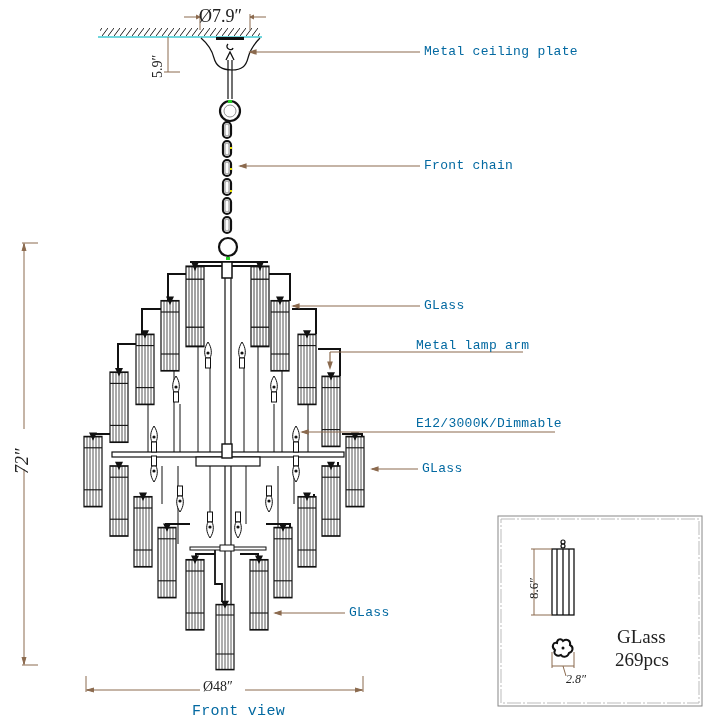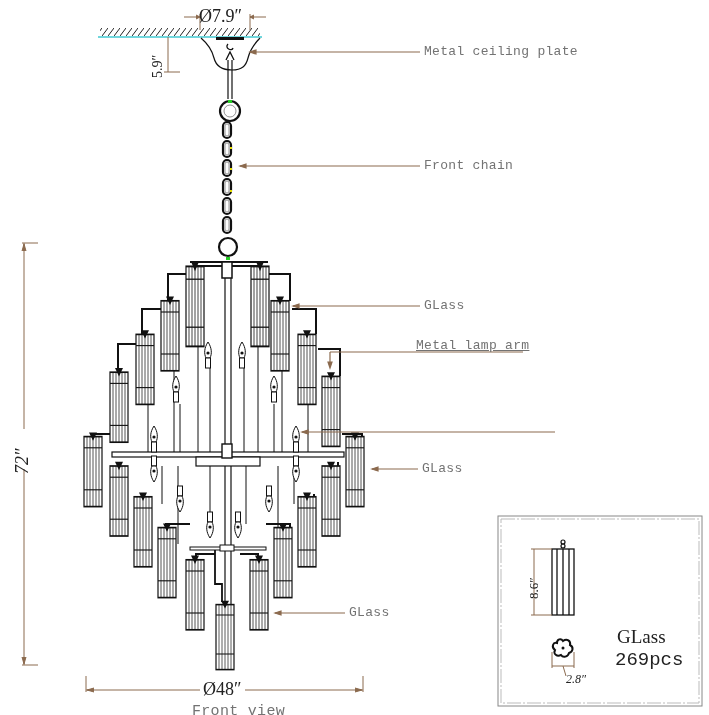--- a/index.html
+++ b/index.html
@@ -1,18 +1,18 @@
 <!DOCTYPE html>
 <html><head>
 <meta charset="utf-8">
 <style>
   html, body { margin:0; padding:0; background:#ffffff; }
   body { width:709px; height:715px; position:relative; overflow:hidden; font-family:"Liberation Serif", "DejaVu Serif", serif; }
   #stage { position:absolute; left:0; top:4px; width:709px; height:715px; }
-  .lbl { position:absolute; font-family:"Liberation Mono", "DejaVu Sans Mono", monospace; font-size:13px; color:#737373; white-space:nowrap; letter-spacing:0.3px; }
+  .lbl { position:absolute; font-family:"Liberation Mono", "DejaVu Sans Mono", monospace; font-size:13px; color:#0369a1; white-space:nowrap; letter-spacing:0.3px; }
   .dim { position:absolute; font-family:"Liberation Serif", "DejaVu Serif", serif; color:#222; white-space:nowrap; }
   .box-text { position:absolute; font-family:"Liberation Serif","DejaVu Serif",serif; font-size:19px; color:#222; line-height:22px; }
 </style>
 </head>
 <body>
 
 <div id="stage">
   <svg width="709" height="715" viewBox="0 0 709 715" xmlns="http://www.w3.org/2000/svg">
     <defs>
       <pattern id="hatch" width="6" height="8" patternUnits="userSpaceOnUse">
@@ -249,25 +249,26 @@
     </g>
   </svg>
 
   
   <div class="dim" style="left:199px;top:2px;font-size:18px;">Ø7.9″</div>
   <div class="dim" style="left:150px;top:46px;font-size:14px;transform:rotate(-90deg);transform-origin:left top;top:74px;">5.9″</div>
 
   <div class="lbl" style="left:424px;top:40px;">Metal ceiling plate</div>
   <div class="lbl" style="left:424px;top:154px;">Front chain</div>
   <div class="lbl" style="left:424px;top:294px;">GLass</div>
-  <div class="lbl" style="left:416px;top:334px;text-decoration:underline;">Metal lamp arm</div>
+  <div class="lbl" style="left:416px;top:334px;">Metal lamp arm</div>
+  <div class="lbl" style="left:416px;top:412px;">E12/3000K/Dimmable</div>
   <div class="lbl" style="left:422px;top:457px;">GLass</div>
   <div class="lbl" style="left:349px;top:601px;">GLass</div>
 
   <div class="dim" style="left:12px;top:470px;font-size:18px;font-style:italic;transform:rotate(-90deg);transform-origin:left top;">72″</div>
-  <div class="dim" style="left:203px;top:675px;font-size:18px;font-family:Liberation Serif, serif;">Ø48″</div>
+  <div class="dim" style="left:203px;top:675px;font-size:14px;font-family:Liberation Serif, serif;">Ø48″</div>
   <div class="lbl" style="left:192px;top:699px;font-size:15px;">Front view</div>
 
   <div class="dim" style="left:526px;top:595px;font-size:13px;transform:rotate(-90deg);transform-origin:left top;">8.6″</div>
   <div class="dim" style="left:566px;top:668px;font-size:12px;font-style:italic;">2.8″</div>
   <div class="box-text" style="left:617px;top:622px;">GLass</div>
-  <div class="box-text" style="left:615px;top:645px;font-family:Liberation Mono, monospace;">269pcs</div>
+  <div class="box-text" style="left:615px;top:645px;">269pcs</div>
 </div>
 
 </body></html>

